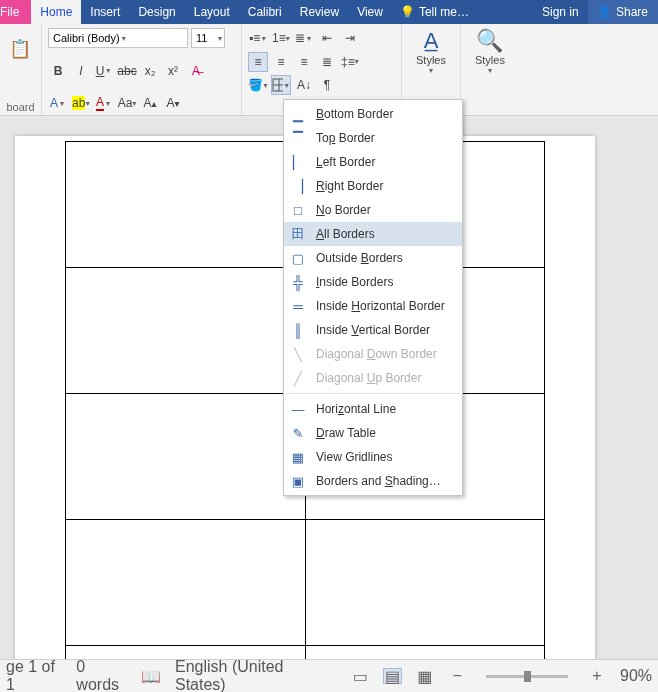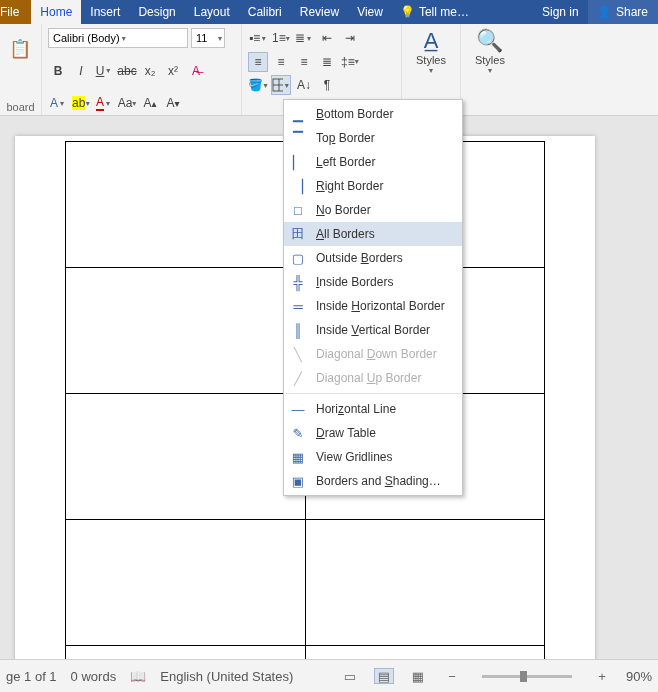--- a/index.html
+++ b/index.html
@@ -2,21 +2,21 @@
 <html><head>
 <meta charset="utf-8">
 <style>
   * { box-sizing: border-box; margin: 0; padding: 0; font-family: "Segoe UI", Tahoma, sans-serif; }
   body { width: 658px; height: 692px; background: #e6e6e6; overflow: hidden; position: relative; }
 
   
   .tabbar { display: flex; align-items: stretch; height: 24px; background: #2b579a; color: #fff; font-size: 12px; }
   .tabbar .tab { padding: 0 9px; display: flex; align-items: center; cursor: default; }
   .tabbar .tab.active { background: #f3f3f3; color: #1d4ed8; }
-  .tabbar .tab.file { background: #a16207; color: #fff; padding: 0 12px 0 0; }
+  .tabbar .tab.file { background: #ec4899; color: #fff; padding: 0 12px 0 0; }
   .tabbar .spacer { flex: 1; }
   .tabbar .light { display: flex; align-items: center; gap: 4px; padding: 0 8px; }
   .tabbar .share { background: #3b66a9; padding: 0 10px; }
   .bulb, .person { font-size: 12px; }
 
   
   .ribbon { display: flex; background: #f3f3f3; border-bottom: 1px solid #d0d0d0; height: 92px; position: relative; }
   .ribbon-group { border-right: 1px solid #e1e1e1; padding: 4px 6px 2px 6px; display: flex; flex-direction: column; justify-content: space-between; }
   .group-label { text-align: center; font-size: 11px; color: #666; padding-top: 2px; }
   .row { display: flex; align-items: center; gap: 3px; }
@@ -41,21 +41,21 @@
   .menu { position: absolute; top: 99px; left: 283px; width: 180px; background: #fff; border: 1px solid #c6c6c6; box-shadow: 2px 2px 4px rgba(0,0,0,0.25); font-size: 12px; padding: 2px 0; z-index: 50; }
   .menu-item { display: flex; align-items: center; height: 24px; padding: 0 8px 0 6px; color: #333; gap: 10px; }
   .menu-item.hover { background: #d8e1ee; }
   .menu-item.disabled { color: #b0b0b0; }
   .menu-sep { height: 1px; background: #e1e1e1; margin: 3px 2px; }
   .mi-ico { width: 16px; height: 16px; display: flex; align-items: center; justify-content: center; font-size: 13px; color: #3b66a9; }
   .menu-item.disabled .mi-ico { color: #c0c0c0; }
   .mi-text u { text-decoration: underline; }
 
   
-  .status { position: absolute; bottom: 0; left: 0; right: 0; height: 20px; background: #f3f3f3; border-top: 1px solid #d0d0d0; display: flex; align-items: center; font-size: 13px; color: #555; padding: 16px 6px; gap: 14px; }
+  .status { position: absolute; bottom: 0; left: 0; right: 0; height: 20px; background: #f3f3f3; border-top: 1px solid #d0d0d0; display: flex; align-items: center; font-size: 16px; color: #555; padding: 16px 6px; gap: 14px; }
   .status .spacer { flex: 1; }
   .vbtn { width: 20px; height: 16px; display: flex; align-items: center; justify-content: center; color: #666; border: 1px solid transparent; }
   .vbtn.sel { background: #d8e1ee; border-color: #a5b8d8; }
   .zoom-slider { width: 90px; height: 3px; background: #bbb; position: relative; margin: 0 6px; }
   .zoom-slider .thumb { position: absolute; top: -4px; left: 38px; width: 7px; height: 11px; background: #888; }
 
   svg { display: block; }
 </style>
 </head>
 <body>

